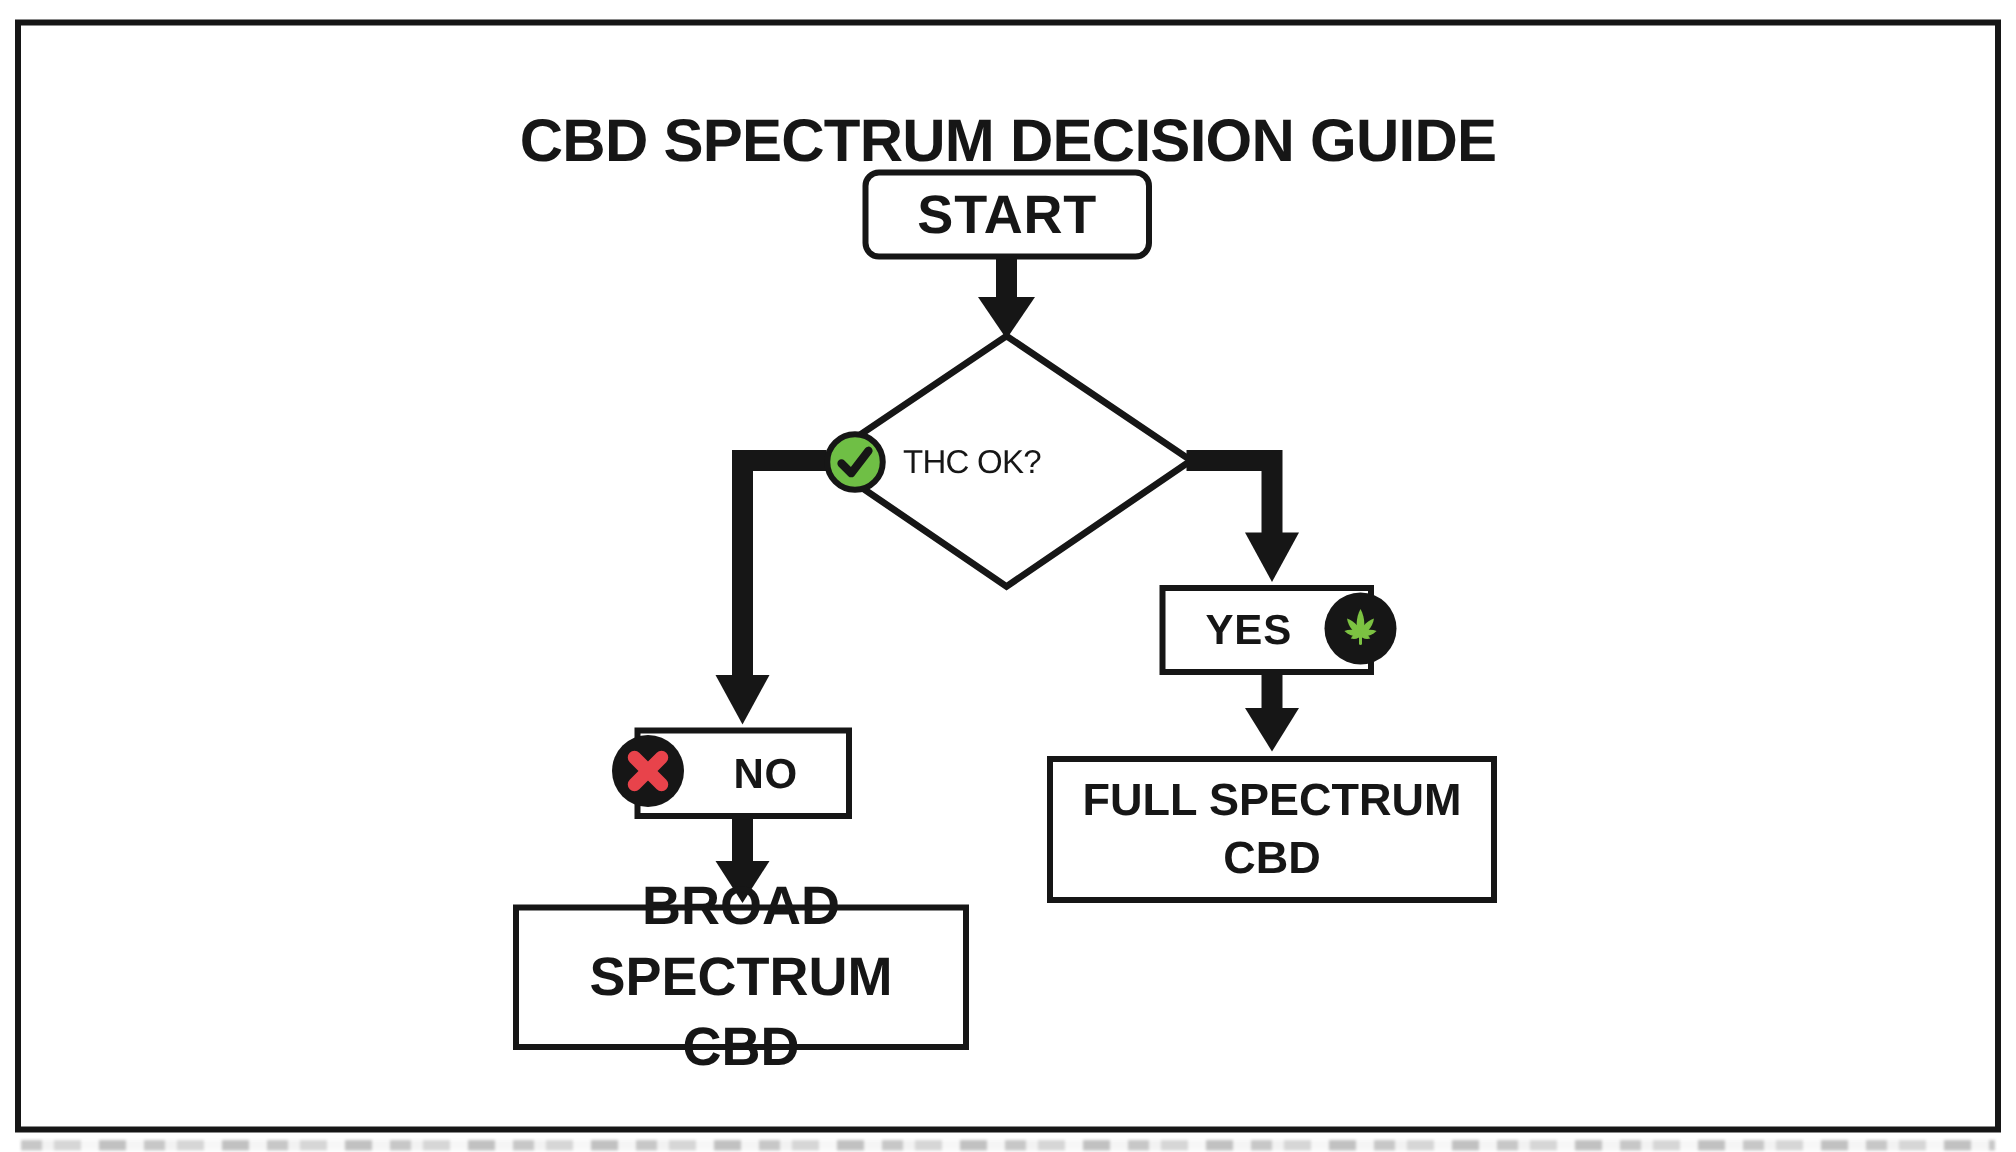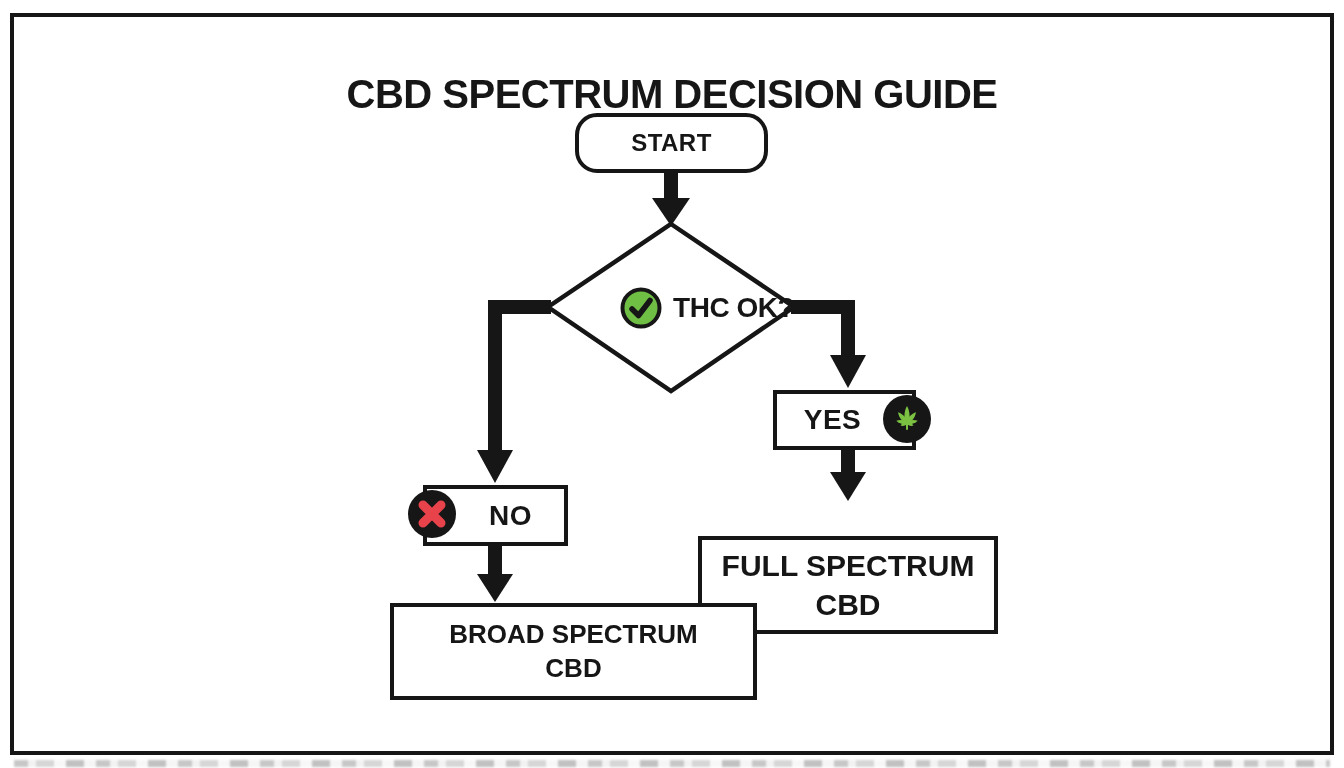--- a/index.html
+++ b/index.html
@@ -39,34 +39,34 @@
     box-sizing: border-box;
     background: #ffffff;
     border: 4px solid var(--ink, #161616);
     display: flex;
     align-items: center;
     justify-content: center;
     color: var(--ink, #161616);
     font-weight: bold;
     text-align: center;
   }
-  .node-start  { left: 575px; top: 113px; width: 193px; height: 60px; border-radius: 22px; font-size: 24px; letter-spacing: 0.5px; }
+  .node-start  { left: 575px; top: 113px; width: 193px; height: 60px; border-radius: 11px; font-size: 36px; letter-spacing: 0.5px; }
   .node-yes    { left: 773px; top: 390px; width: 143px; height: 60px; font-size: 28px; padding-right: 34px; letter-spacing: 0.5px; padding-left: 10px; }
   .node-no     { left: 423px; top: 485px; width: 145px; height: 61px; font-size: 28px; padding-left: 30px; letter-spacing: 0.5px; align-items: center; }
-  .node-full   { left: 698px; top: 504px; width: 300px; height: 98px; font-size: 30px; line-height: 1.3; padding: 0 18px; margin-top: 32px; }
-  .node-broad  { left: 342px; top: 603px; width: 367px; height: 97px; font-size: 26px; line-height: 1.3; padding: 0 30px; margin-left: 48px; }
+  .node-full   { left: 698px; top: 504px; width: 300px; height: 98px; font-size: 30px; line-height: 1.3; padding: 0 18px; }
+  .node-broad  { left: 342px; top: 603px; width: 304px; height: 97px; font-size: 36px; line-height: 1.3; padding: 0 30px; }
 
   .decision-label {
     position: absolute;
     left: 548px; top: 230px; width: 246px; height: 155px;
-    display: flex; align-items: center; justify-content: flex-end;
+    display: flex; align-items: center; justify-content: flex-start;
     gap: 10px;
     color: var(--ink, #161616);
-    font-weight: bold;
-    font-size: 28px;
+    font-weight: normal;
+    font-size: 22px;
     letter-spacing: -0.5px;
   }
   .decision-label svg { flex: 0 0 auto; }
 
   .badge { position: absolute; }
   .badge-leaf { left: 881px; top: 393px; }
   .badge-x    { left: 406px; top: 488px; }
 
   .bottom-noise {
     position: absolute;

